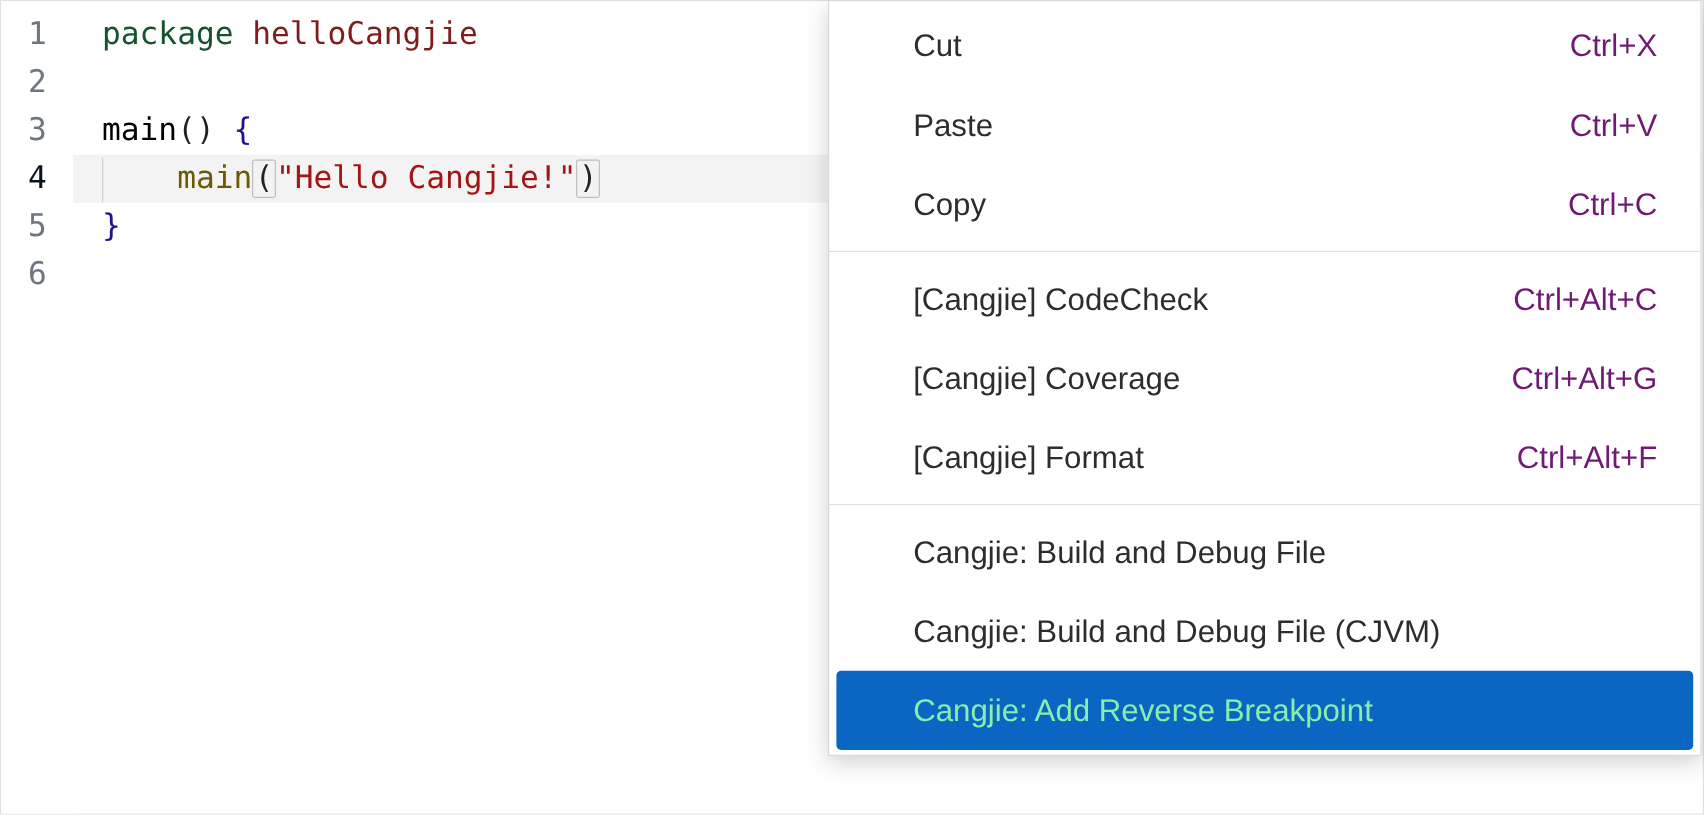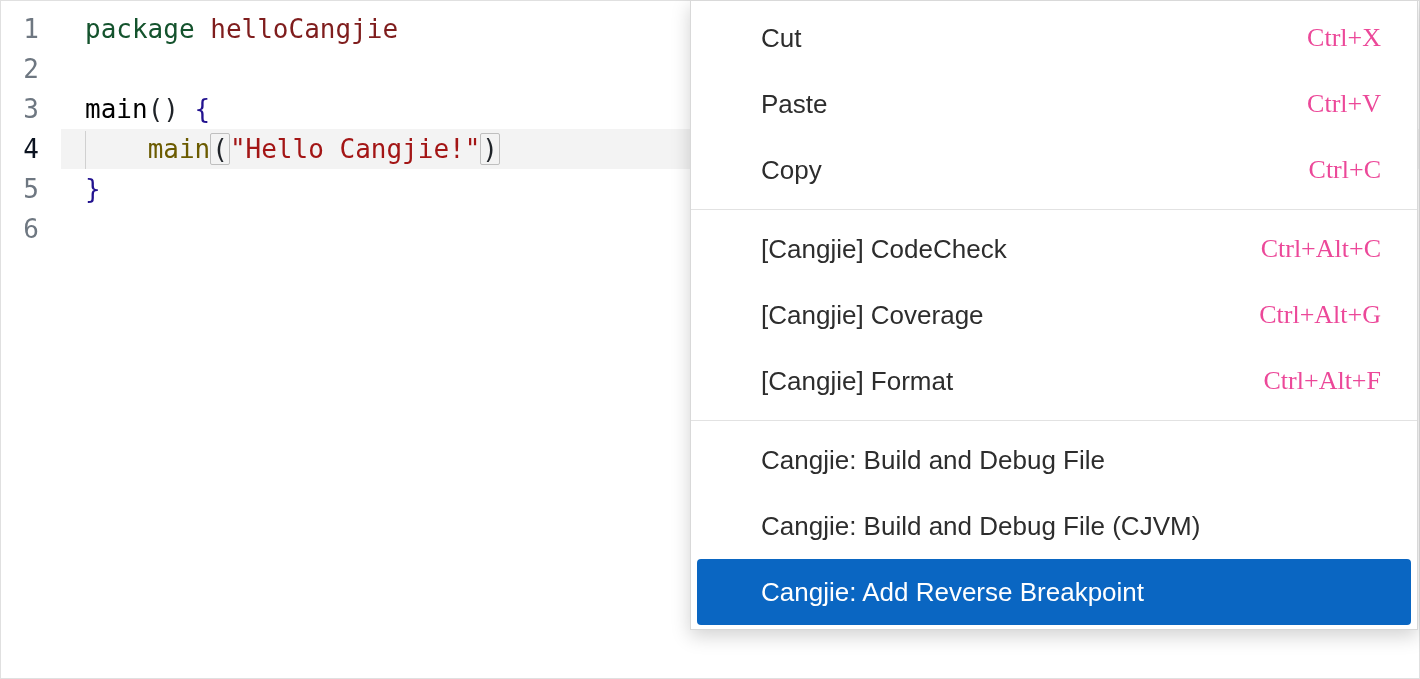--- a/index.html
+++ b/index.html
@@ -88,26 +88,25 @@
     }
     .menu-item {
       display: flex;
       align-items: center;
       justify-content: space-between;
       height: 66px;
       padding: 0 36px 0 70px;
       cursor: default;
     }
     .menu-item .shortcut {
-      color: #ec4899;
-      font-family: Liberation Serif, serif;
+      color: #701a75;
     }
     .menu-item.selected {
       background: #0a66c2;
-      color: #ffffff;
+      color: #86efac;
       border-radius: 4px;
       margin: 0 6px;
       padding-left: 64px;
       padding-right: 30px;
     }
     .menu-item.selected .shortcut { color: #ffffff; }
     .menu-sep {
       height: 1px;
       background: #e2e2e2;
       margin: 6px 0;

